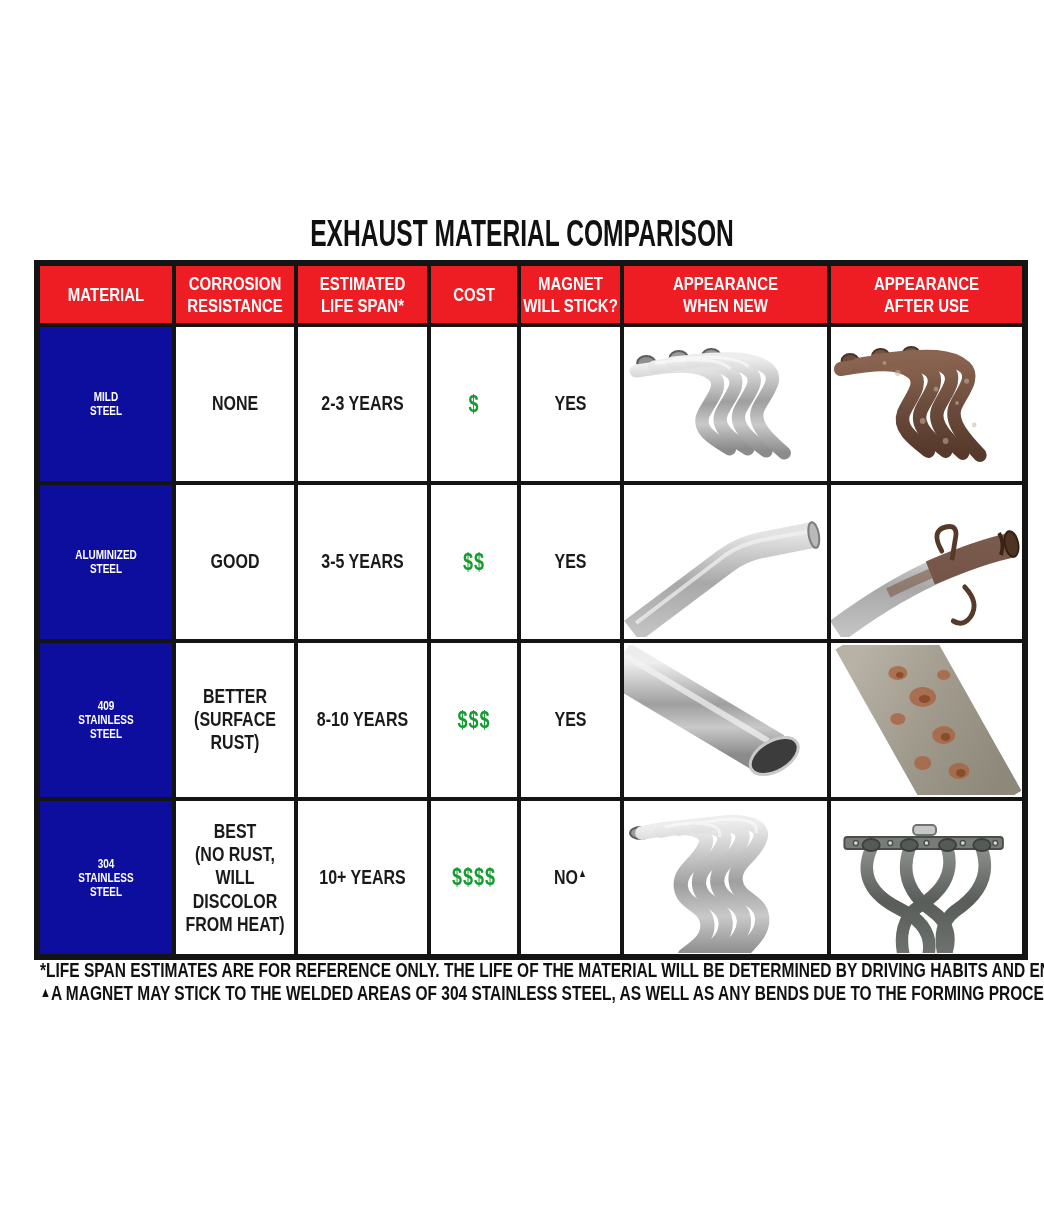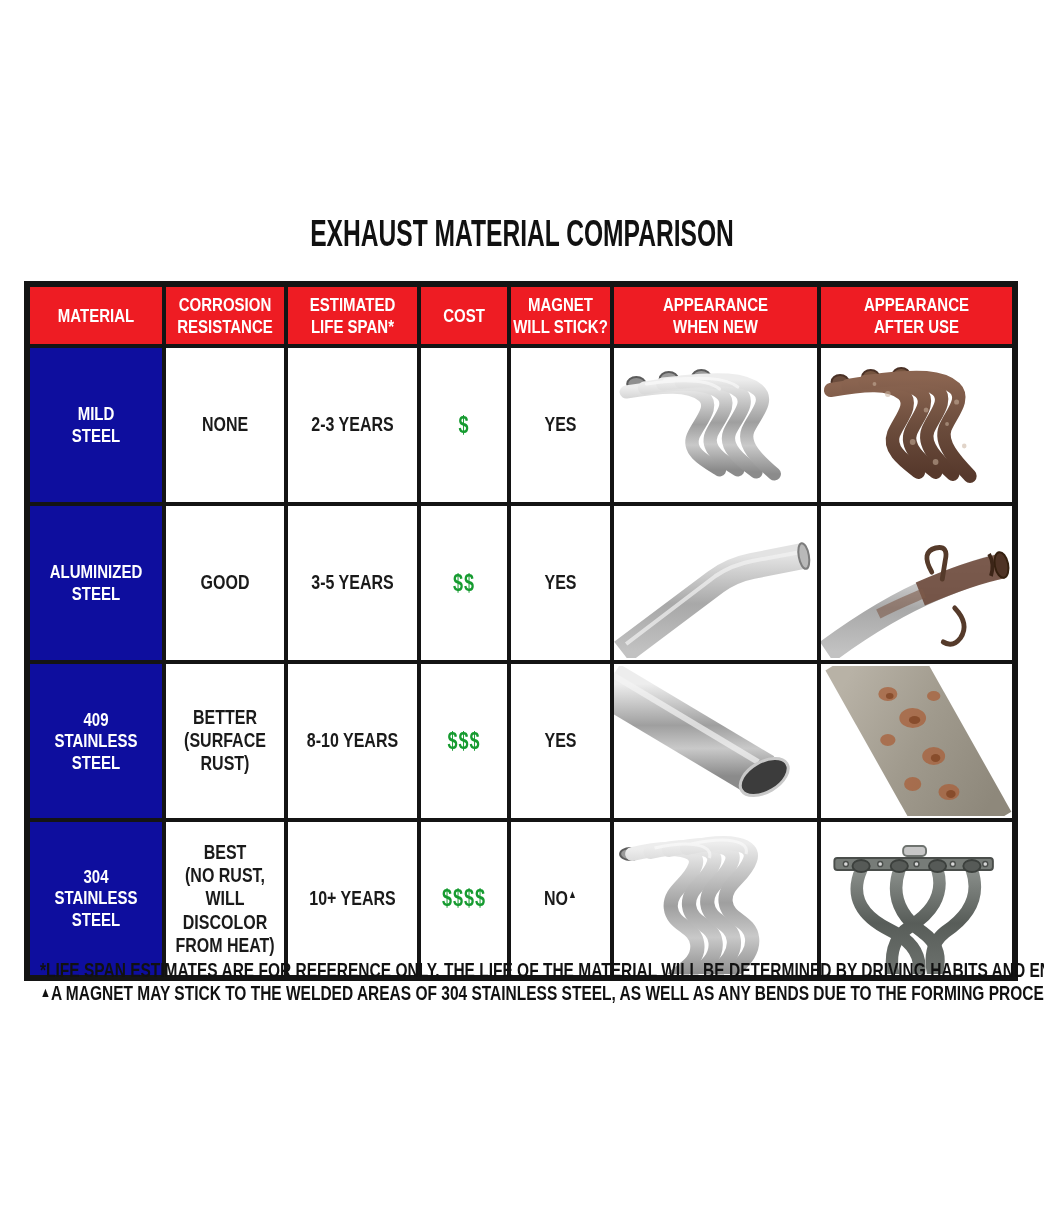--- a/index.html
+++ b/index.html
@@ -15,39 +15,38 @@
   .page{position:relative;width:1044px;height:1038px;background:#fff;overflow:hidden;}
 
   .title{
     position:absolute;top:216px;left:0;width:100%;text-align:center;margin:0;
     font-size:30px;font-weight:bold;color:#111;
     transform:scale(0.82,1.25);transform-origin:center center;
     letter-spacing:0px;white-space:nowrap;
   }
 
   table.comparison{
-    position:absolute;left:24px;top:260px;width:988px;height:694px;
+    position:absolute;left:34px;top:260px;width:988px;height:694px;
     border-collapse:collapse;table-layout:fixed;background:#fff;
     border:6px solid var(--border-black);
-    margin-top:21px;
   }
   table.comparison th,table.comparison td{
     border:4px solid var(--border-black);
     text-align:center;vertical-align:middle;padding:0;overflow:hidden;
   }
   tr.header-row{height:62px;}
   tr.data-row{height:158px;}
 
   .cond{
     display:inline-block;font-weight:bold;white-space:pre-line;line-height:1.12;
     transform:scaleY(1.28);transform-origin:center center;
   }
 
   th.col-header{background:var(--header-red);color:var(--text-white);font-size:15px;}
-  td.material-cell{background:var(--material-blue);color:var(--text-white);font-size:15px;}
+  td.material-cell{background:var(--material-blue);color:var(--text-white);font-size:10px;}
   td.corrosion-cell{color:var(--text-black);font-size:16px;}
   td.lifespan-cell,td.magnet-cell{color:var(--text-black);font-size:16px;}
   td.cost-cell{color:var(--cost-green);font-size:18px;letter-spacing:1px;}
   td.magnet-cell sup{font-size:9px;vertical-align:6px;}
 
   td.photo-cell{padding:2px;}
   td.photo-cell svg{display:block;width:100%;height:150px;}
 
   .footnotes{position:absolute;left:40px;top:962px;width:980px;}
   .fn-line{margin:0 0 5px 0;white-space:nowrap;}

